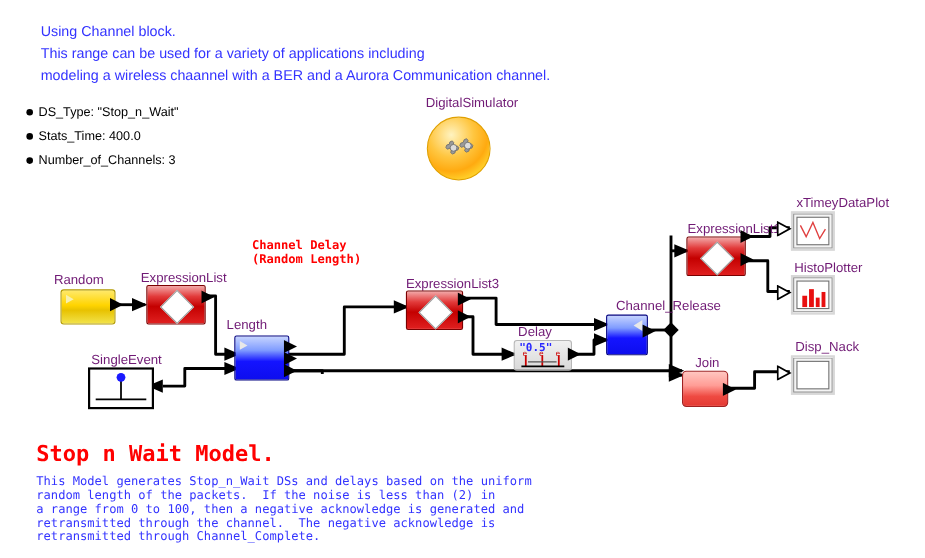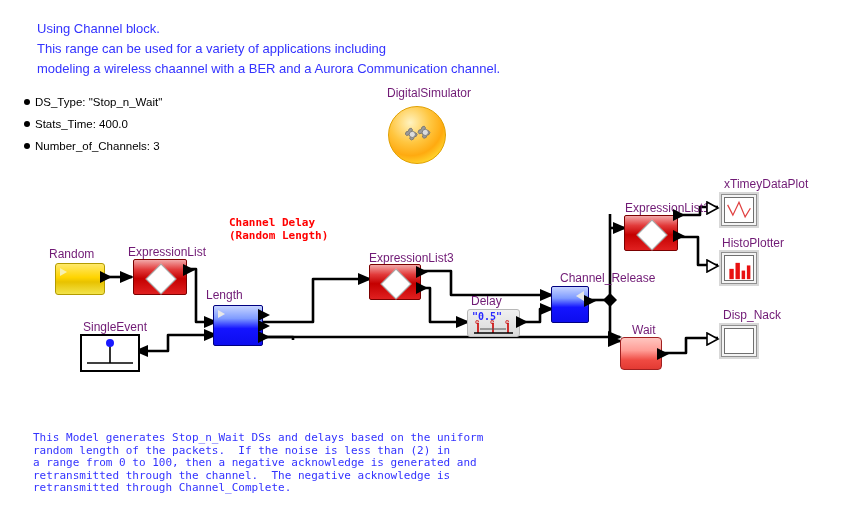--- a/index.html
+++ b/index.html
@@ -244,21 +244,21 @@
 
   <div class="blabel" style="left:625px;top:201px;">ExpressionList1</div>
   <div class="blk blk-red" style="left:624px;top:215px;width:54px;height:36px;">
     <div class="diamond" style="left:16px;top:8px;"></div>
   </div>
   <svg style="position:absolute;left:673px;top:208px;" width="18" height="36">
     <path d="M0 1 l12 6 -12 6 z" fill="#000"></path>
     <path d="M0 22 l12 6 -12 6 z" fill="#000"></path>
   </svg>
 
-  <div class="blabel" style="left:632px;top:323px;">Wait</div>
+  <div class="blabel" style="left:632px;top:323px;">Join</div>
   <div class="blk blk-pink" style="left:620px;top:337px;width:42px;height:33px;"></div>
   <svg style="position:absolute;left:657px;top:347px;" width="18" height="16">
       <path d="M0 1 l12 6 -12 6 z" fill="#000"></path>
     </svg>
 
   <div class="blabel" style="left:724px;top:177px;">xTimeyDataPlot</div>
   <div class="plotbox" style="left:719px;top:192px;width:40px;height:36px;">
     <div class="inner">
       <svg width="100%" height="100%" viewBox="0 0 32 28" preserveAspectRatio="none">
         <polyline points="3,8 9,20 16,5 23,22 29,12" fill="none" stroke="#e04040" stroke-width="1.4"></polyline>
@@ -287,19 +287,20 @@
     </svg>
 
   <div class="blabel" style="left:723px;top:308px;">Disp_Nack</div>
   <div class="plotbox" style="left:719px;top:323px;width:40px;height:36px;">
     <div class="inner"></div>
   </div>
   <svg style="position:absolute;left:706px;top:332px;" width="16" height="14">
       <path d="M1 1 l11 6 -11 6 z" fill="#fff" stroke="#000" stroke-width="1.6"></path>
     </svg>
 
+  <div class="title-big">Stop n Wait Model.</div>
   <div class="body-blue">This Model generates Stop_n_Wait DSs and delays based on the uniform
 random length of the packets.  If the noise is less than (2) in
 a range from 0 to 100, then a negative acknowledge is generated and
 retransmitted through the channel.  The negative acknowledge is
 retransmitted through Channel_Complete.</div>
 
 </div>
 
 </body></html>

